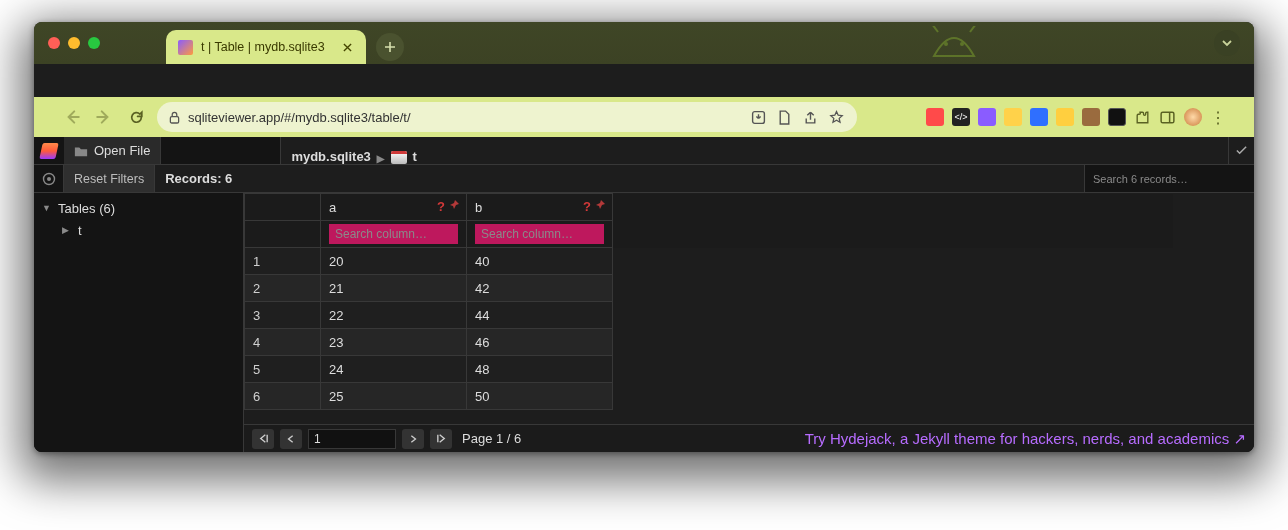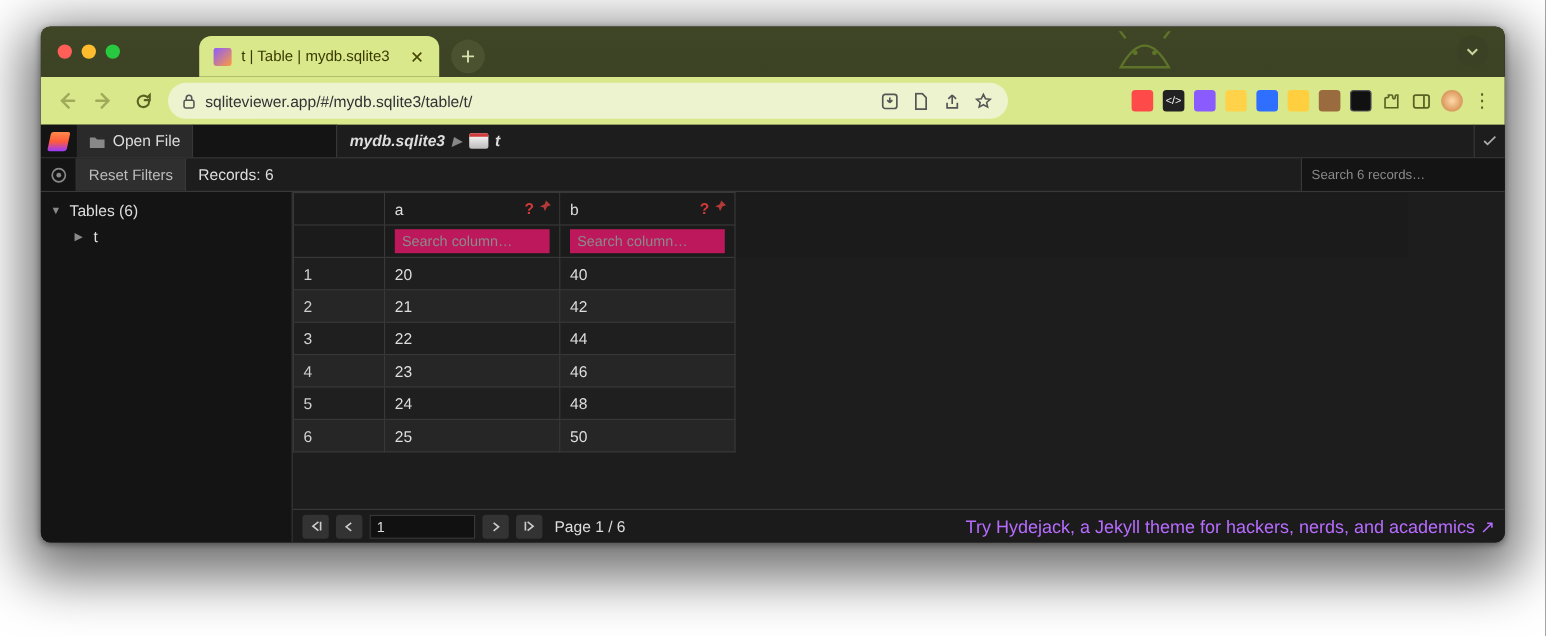--- a/index.html
+++ b/index.html
@@ -52,22 +52,23 @@
   .tab .close{width:14px;height:14px;display:flex;align-items:center;justify-content:center;color:#454500;}
   .newtab{width:28px;height:28px;border-radius:50%;background:#4a522f;margin-left:10px;margin-bottom:3px;
     display:flex;align-items:center;justify-content:center;color:#d6dfad;font-size:18px;}
   .tabstrip-caret{position:absolute;right:14px;top:50%;transform:translateY(-50%);
     width:26px;height:26px;border-radius:50%;background:#3a4124;color:#c9d39a;
     display:flex;align-items:center;justify-content:center;}
   .android{position:absolute;right:260px;top:4px;opacity:.35;}
 
   .toolbar{
     height:40px;background:var(--chrome-lime);
-    display:flex;align-items:center;gap:10px;padding:0 10px;
+    display:flex;align-items:center;gap:10px;padding:0 27px;
     color:#4b4b00;
+    margin-top:33px;
   }
   .tbtn{width:22px;height:22px;display:flex;align-items:center;justify-content:center;color:#5a6123;}
   .tbtn.dis{opacity:.45;}
   .omnibox{
     flex:0 0 700px;height:30px;border-radius:16px;background:#eef3cf;
     display:flex;align-items:center;gap:8px;padding:0 12px;color:#333;font-size:13px;
   }
   .omnibox .lock{color:#555;}
   .obox-spacer{flex:1;}
   .obox-ic{width:18px;height:18px;display:flex;align-items:center;justify-content:center;color:#555;}
@@ -76,32 +77,32 @@
   .menu-dots{color:#5a6123;font-size:16px;letter-spacing:1px;}
 
   
   .app{flex:1;display:flex;flex-direction:column;background:var(--dark-bg);color:var(--text);font-size:13px;}
   .app-hdr{height:28px;display:flex;align-items:stretch;border-bottom:1px solid var(--border);}
   .logo{width:30px;display:flex;align-items:center;justify-content:center;background:var(--darker);}
   .logo-sq{width:16px;height:16px;background:linear-gradient(#ff8a4a,#ff5a3a,#9a3aff);transform:skewX(-12deg);border-radius:2px;}
   .open-file{display:flex;align-items:center;gap:6px;padding:0 10px;background:#2a2a2a;border-right:1px solid var(--border);}
   .open-file svg{width:14px;height:14px;}
   .hdr-spacer{width:120px;background:var(--darker);border-right:1px solid var(--border);}
-  .breadcrumb{display:flex;align-items:center;gap:6px;padding:13px 10px;font-weight:600;font-style:italic;}
+  .breadcrumb{display:flex;align-items:flex-end;gap:6px;padding:0 10px;font-weight:600;}
   .bc-ic{width:16px;height:13px;background:linear-gradient(#fff,#bbb);border-radius:2px;position:relative;}
   .bc-ic::before{content:"";position:absolute;top:0;left:0;right:0;height:3px;background:#cf3a3a;border-radius:2px 2px 0 0;}
   .hdr-fill{flex:1;}
   .hdr-chk{width:26px;display:flex;align-items:center;justify-content:center;border-left:1px solid var(--border);}
 
   .app-toolbar{height:28px;display:flex;align-items:stretch;border-bottom:1px solid var(--border);}
   .at-ic{width:30px;display:flex;align-items:center;justify-content:center;background:var(--darker);border-right:1px solid var(--border);}
   .search-tables{width:180px;background:var(--darker);border:none;outline:none;color:var(--text);padding:0 8px;font-size:13px;border-right:1px solid var(--border);}
   .search-tables::placeholder{color:var(--muted);}
   .reset-btn{display:flex;align-items:center;padding:0 10px;background:#2f2f2f;color:#bdbdbd;border-right:1px solid var(--border);font-size:12.5px;}
-  .records{display:flex;align-items:center;padding:0 10px;}
+  .records{display:flex;align-items:center;padding:0 10px;font-weight:bold;}
   .at-fill{flex:1;}
   .search-rec{width:170px;background:var(--darker);border:none;outline:none;color:var(--text);padding:0 8px;font-size:11px;border-left:1px solid var(--border);}
   .search-rec::placeholder{color:var(--muted);}
 
   .app-main{flex:1;display:flex;}
   .sidebar{width:210px;background:var(--darker);border-right:1px solid var(--border);padding-top:4px;}
   .tree-row{display:flex;align-items:center;gap:6px;height:22px;padding:0 8px;color:var(--text);}
   .tree-row.sub{padding-left:28px;}
   .caret{width:10px;color:var(--muted);font-size:9px;}
 

